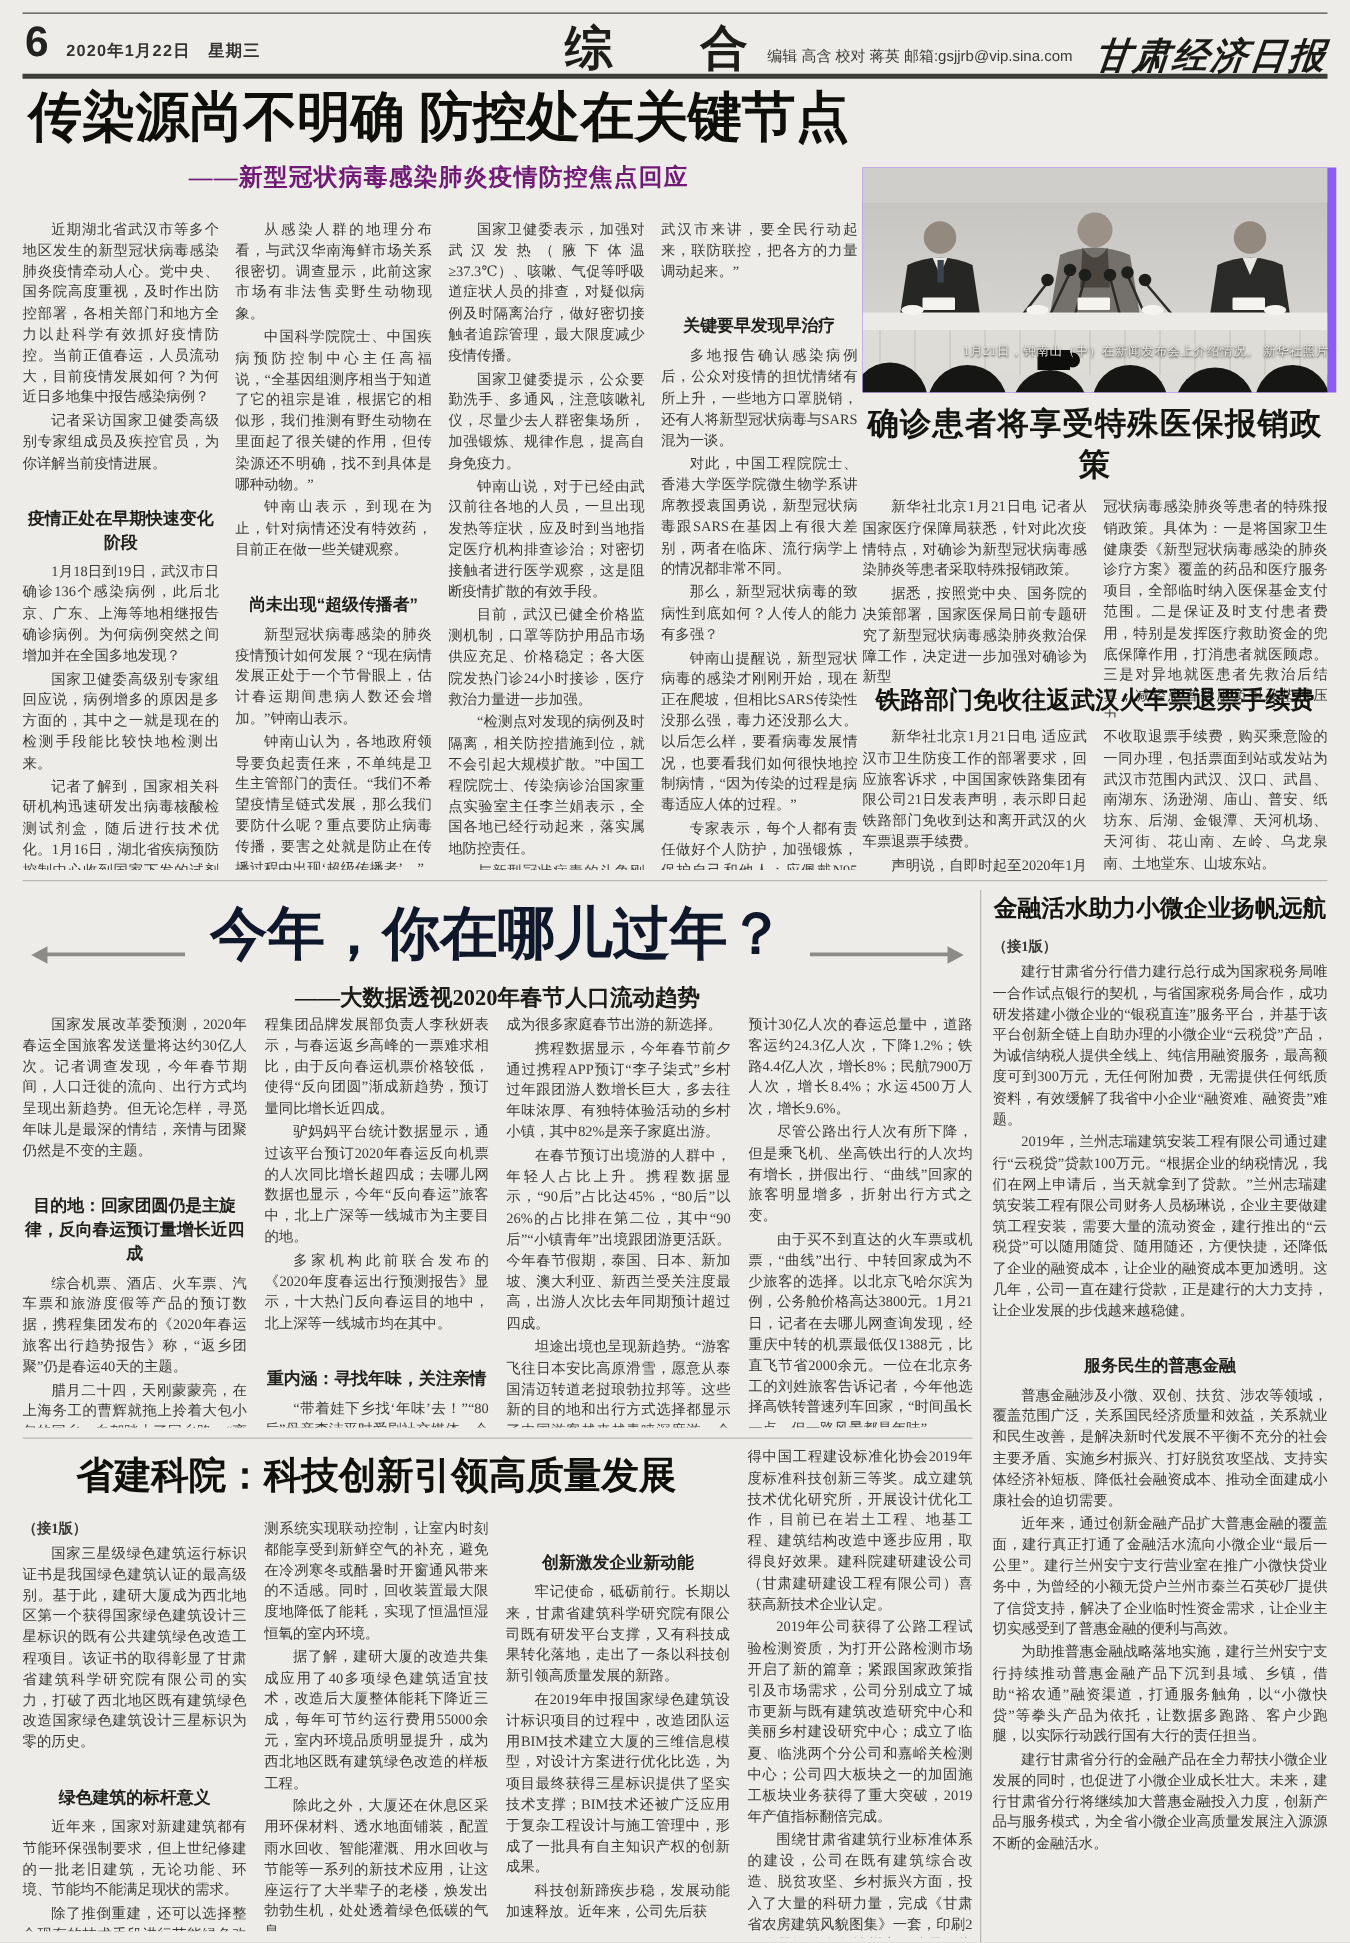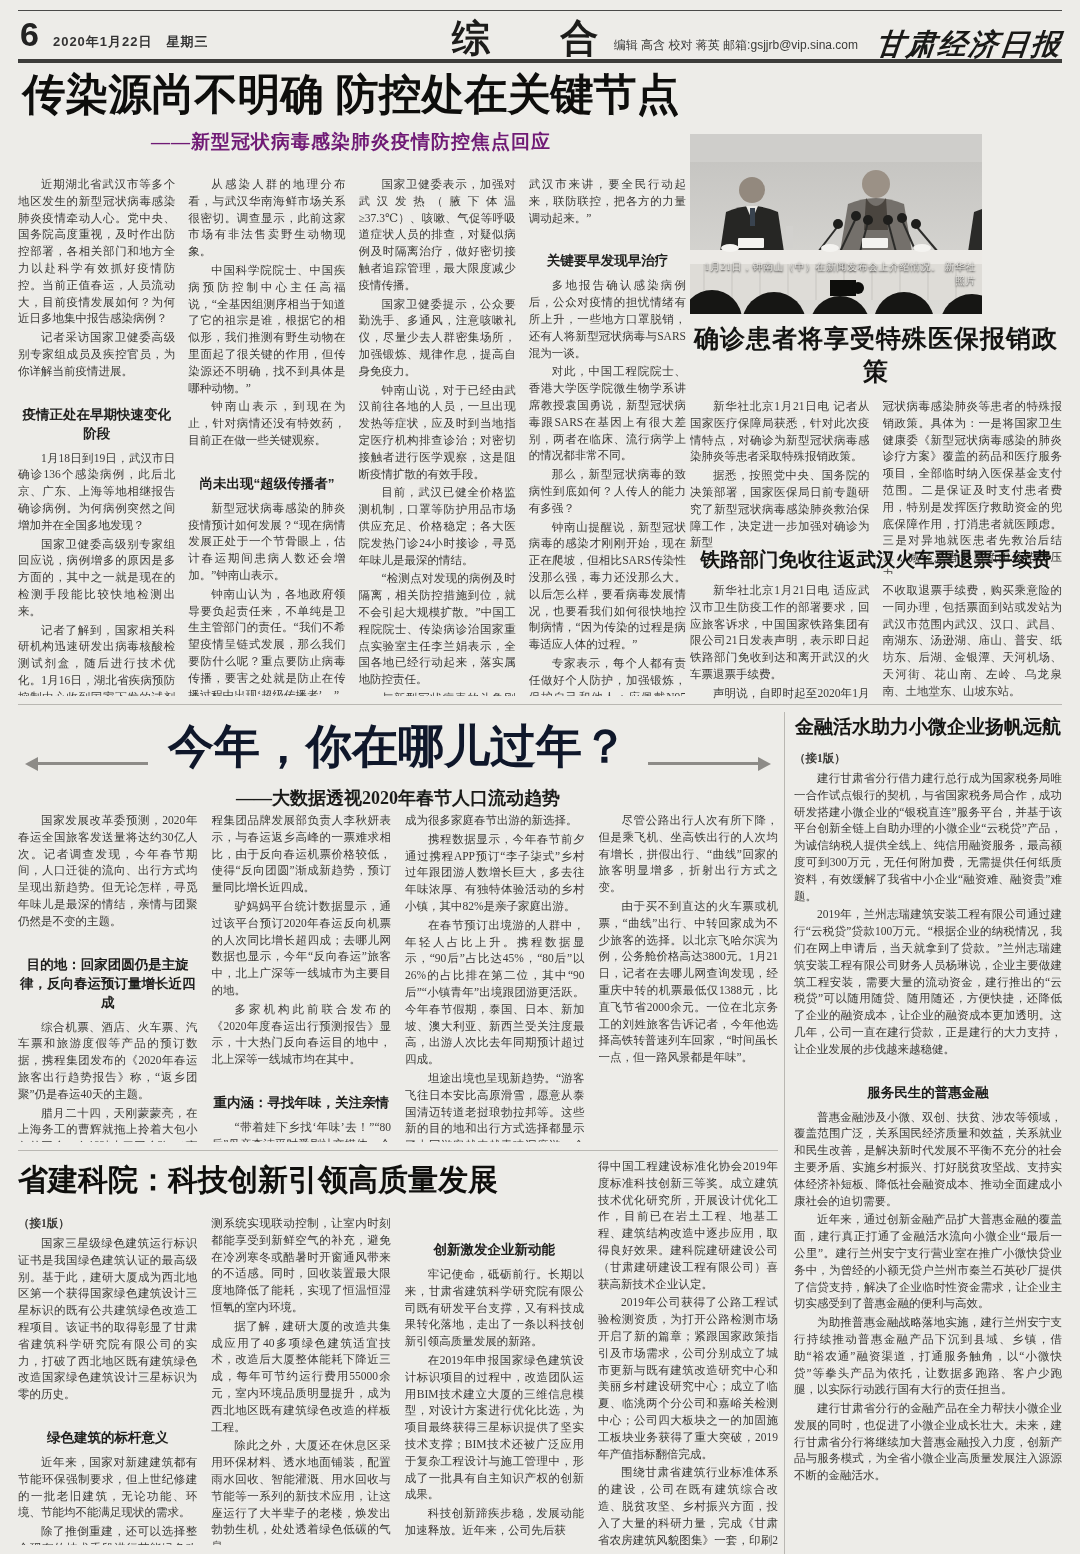--- a/index.html
+++ b/index.html
@@ -26,21 +26,21 @@
   .subhead{margin:25px 0 7px 0;text-align:center;font-weight:bold;font-size:13.5px;color:#1f1f1d;
       font-family:"Liberation Sans","DejaVu Sans",sans-serif;line-height:19px;}
   
   .lead-head{position:absolute;left:18px;top:70px;width:666px;text-align:center;}
   .lead-headline{font-family:"Liberation Sans","DejaVu Sans",sans-serif;font-size:43px;font-weight:900;
       color:#0e0e0c;line-height:1.15;margin:0;white-space:nowrap;}
   .lead-deck{font-size:19px;font-weight:bold;color:#701a75;margin-top:10px;letter-spacing:1px;}
   .lead-cols{position:absolute;left:18px;top:176px;width:668px;height:520px;display:flex;gap:13px;}
   .lead-cols .txtcol{flex:1;}
   
-  .photo{position:absolute;left:690px;top:134px;width:292px;height:180px;background:#4c1d95;overflow:hidden;}
+  .photo{position:absolute;left:690px;top:134px;width:379px;height:180px;background:#8b5cf6;overflow:hidden;}
   .photo svg{display:block;}
   .photo-caption{position:absolute;left:8px;right:6px;bottom:26px;font-size:10px;color:#e7e6e2;
       text-align:right;text-shadow:0 1px 2px #000;letter-spacing:.5px;}
   
   .rail-article{position:absolute;left:690px;width:372px;}
   .rail-headline-serif{font-size:25px;font-weight:bold;color:#141412;text-align:center;margin:0 0 10px 0;letter-spacing:1px;}
   .rail-headline-sans{font-family:"Liberation Sans","DejaVu Sans",sans-serif;font-size:19.5px;font-weight:900;
       color:#141412;text-align:center;margin:0 0 9px 0;}
   .rail-cols{display:flex;gap:13px;}
   .rail-cols .txtcol{flex:1;}
@@ -62,21 +62,21 @@
   .h-arrow.right::before{right:-14px;border-left:13px solid #8d8b87;}
   .spring-cols{position:absolute;left:18px;top:812px;width:760px;height:330px;display:flex;gap:14px;}
   .spring-cols .txtcol{flex:1;}
   
   .finance{position:absolute;left:794px;top:714px;width:268px;height:840px;overflow:hidden;}
   .finance-headline{font-size:19px;font-weight:bold;color:#141412;text-align:center;margin:0 0 10px 0;}
   
   .institute{position:absolute;left:18px;top:1158px;width:760px;height:396px;display:flex;gap:14px;}
   .institute-left{width:566px;}
   .institute-headline{font-family:"Liberation Sans","DejaVu Sans",sans-serif;font-size:30px;font-weight:900;
-      color:#0f0f0d;text-align:left;margin:2px 0 14px 0;white-space:nowrap;}
+      color:#0f0f0d;text-align:center;margin:2px 0 14px 0;white-space:nowrap;}
   .institute-cols{display:flex;gap:14px;height:330px;}
   .institute-cols .txtcol{flex:1;}
   .institute-side{flex:1;height:392px;overflow:hidden;}
 </style>
 </head>
 <body>
 
 <div class="page">
 
   <div class="masthead-bar">
@@ -111,21 +111,21 @@
         <p class="para">钟南山表示，到现在为止，针对病情还没有特效药，目前正在做一些关键观察。</p>
         <h4 class="subhead">尚未出现“超级传播者”</h4>
         <p class="para">新型冠状病毒感染的肺炎疫情预计如何发展？“现在病情发展正处于一个节骨眼上，估计春运期间患病人数还会增加。”钟南山表示。</p>
         <p class="para">钟南山认为，各地政府领导要负起责任来，不单纯是卫生主管部门的责任。“我们不希望疫情呈链式发展，那么我们要防什么呢？重点要防止病毒传播，要害之处就是防止在传播过程中出现‘超级传播者’。”</p>
         <p class="para">“超级传播者”是指一名具有极高传染性的带毒者，比正常带毒者传染更多的人，而疫情大规模暴发多来自“超级传播者”。</p>
       </div>
       <div class="txtcol">
         <p class="para">国家卫健委表示，加强对武汉发热（腋下体温≥37.3℃）、咳嗽、气促等呼吸道症状人员的排查，对疑似病例及时隔离治疗，做好密切接触者追踪管理，最大限度减少疫情传播。</p>
         <p class="para">国家卫健委提示，公众要勤洗手、多通风，注意咳嗽礼仪，尽量少去人群密集场所，加强锻炼、规律作息，提高自身免疫力。</p>
         <p class="para">钟南山说，对于已经由武汉前往各地的人员，一旦出现发热等症状，应及时到当地指定医疗机构排查诊治；对密切接触者进行医学观察，这是阻断疫情扩散的有效手段。</p>
-        <p class="para">目前，武汉已健全价格监测机制，口罩等防护用品市场供应充足、价格稳定；各大医院发热门诊24小时接诊，寻觅年味儿是最深的情结。</p>
+        <p class="para">目前，武汉已健全价格监测机制，口罩等防护用品市场供应充足、价格稳定；各大医院发热门诊24小时接诊，医疗救治力量进一步加强。</p>
         <p class="para">“检测点对发现的病例及时隔离，相关防控措施到位，就不会引起大规模扩散。”中国工程院院士、传染病诊治国家重点实验室主任李兰娟表示，全国各地已经行动起来，落实属地防控责任。</p>
         <p class="para">与新型冠状病毒的斗争刚刚开始。对此，不少专家表示，也许还有不少困难挑战，曾经参加抗击SARS的专家表示，我国已具备及时发现病毒的能力，打赢这场硬仗需要科学防治和每个人的努力。</p>
       </div>
       <div class="txtcol">
         <p class="para cont">武汉市来讲，要全民行动起来，联防联控，把各方的力量调动起来。”</p>
         <h4 class="subhead">关键要早发现早治疗</h4>
         <p class="para">多地报告确认感染病例后，公众对疫情的担忧情绪有所上升，一些地方口罩脱销，还有人将新型冠状病毒与SARS混为一谈。</p>
         <p class="para">对此，中国工程院院士、香港大学医学院微生物学系讲席教授袁国勇说，新型冠状病毒跟SARS在基因上有很大差别，两者在临床、流行病学上的情况都非常不同。</p>
         <p class="para">那么，新型冠状病毒的致病性到底如何？人传人的能力有多强？</p>
         <p class="para">钟南山提醒说，新型冠状病毒的感染才刚刚开始，现在正在爬坡，但相比SARS传染性没那么强，毒力还没那么大。以后怎么样，要看病毒发展情况，也要看我们如何很快地控制病情，“因为传染的过程是病毒适应人体的过程。”</p>
@@ -269,20 +269,21 @@
         <h4 class="subhead">重内涵：寻找年味，关注亲情</h4>
         <p class="para">“带着娃下乡找‘年味’去！”“80后”母亲李洁平时爱刷社交媒体，今年以来迷上靠直播田园生活走红的博主“李子柒”。她说，城市生活节奏太快，视频中纯粹的乡村生活令自己心向往之，想借着春节去看看，感受下乡村年俗。</p>
       </div>
       <div class="txtcol">
         <p class="para cont">成为很多家庭春节出游的新选择。</p>
         <p class="para">携程数据显示，今年春节前夕通过携程APP预订“李子柒式”乡村过年跟团游人数增长巨大，多去往年味浓厚、有独特体验活动的乡村小镇，其中82%是亲子家庭出游。</p>
         <p class="para">在春节预订出境游的人群中，年轻人占比上升。携程数据显示，“90后”占比达45%，“80后”以26%的占比排在第二位，其中“90后”“小镇青年”出境跟团游更活跃。今年春节假期，泰国、日本、新加坡、澳大利亚、新西兰受关注度最高，出游人次比去年同期预计超过四成。</p>
         <p class="para">坦途出境也呈现新趋势。“游客飞往日本安比高原滑雪，愿意从泰国清迈转道老挝琅勃拉邦等。这些新的目的地和出行方式选择都显示了中国游客越来越青睐深度游、个性游。”李秋妍说。</p>
       </div>
       <div class="txtcol">
+        <p class="para cont">预计30亿人次的春运总量中，道路客运约24.3亿人次，下降1.2%；铁路4.4亿人次，增长8%；民航7900万人次，增长8.4%；水运4500万人次，增长9.6%。</p>
         <p class="para">尽管公路出行人次有所下降，但是乘飞机、坐高铁出行的人次均有增长，拼假出行、“曲线”回家的旅客明显增多，折射出行方式之变。</p>
         <p class="para">由于买不到直达的火车票或机票，“曲线”出行、中转回家成为不少旅客的选择。以北京飞哈尔滨为例，公务舱价格高达3800元。1月21日，记者在去哪儿网查询发现，经重庆中转的机票最低仅1388元，比直飞节省2000余元。一位在北京务工的刘姓旅客告诉记者，今年他选择高铁转普速列车回家，“时间虽长一点，但一路风景都是年味”。</p>
       </div>
     </div>
 
   <div class="finance">
     <h2 class="finance-headline">金融活水助力小微企业扬帆远航</h2>
     <div class="txtcol" style="height:800px;">
         <p class="kicker">（接1版）</p>
         <p class="para">建行甘肃省分行借力建行总行成为国家税务局唯一合作试点银行的契机，与省国家税务局合作，成功研发搭建小微企业的“银税直连”服务平台，并基于该平台创新全链上自助办理的小微企业“云税贷”产品，为诚信纳税人提供全线上、纯信用融资服务，最高额度可到300万元，无任何附加费，无需提供任何纸质资料，有效缓解了我省中小企业“融资难、融资贵”难题。</p>

